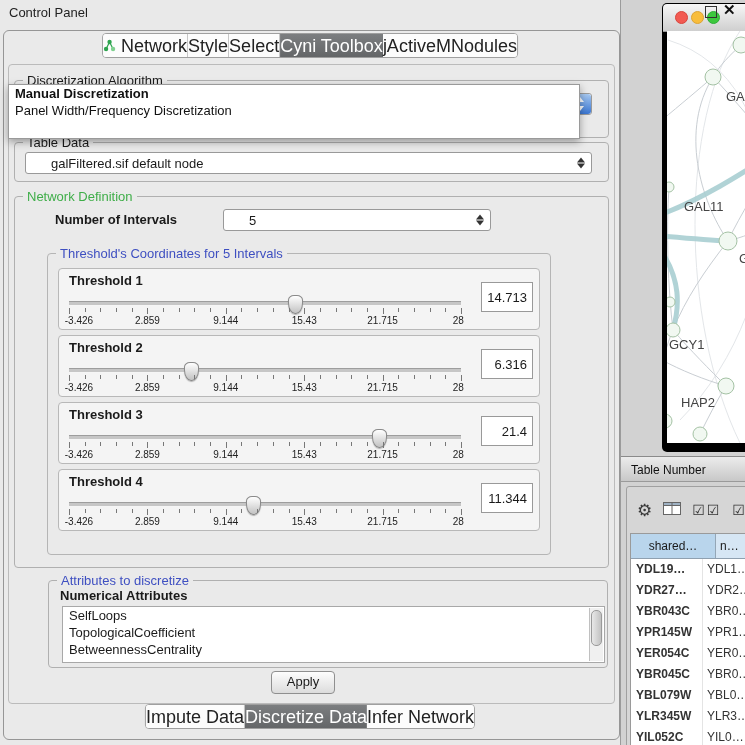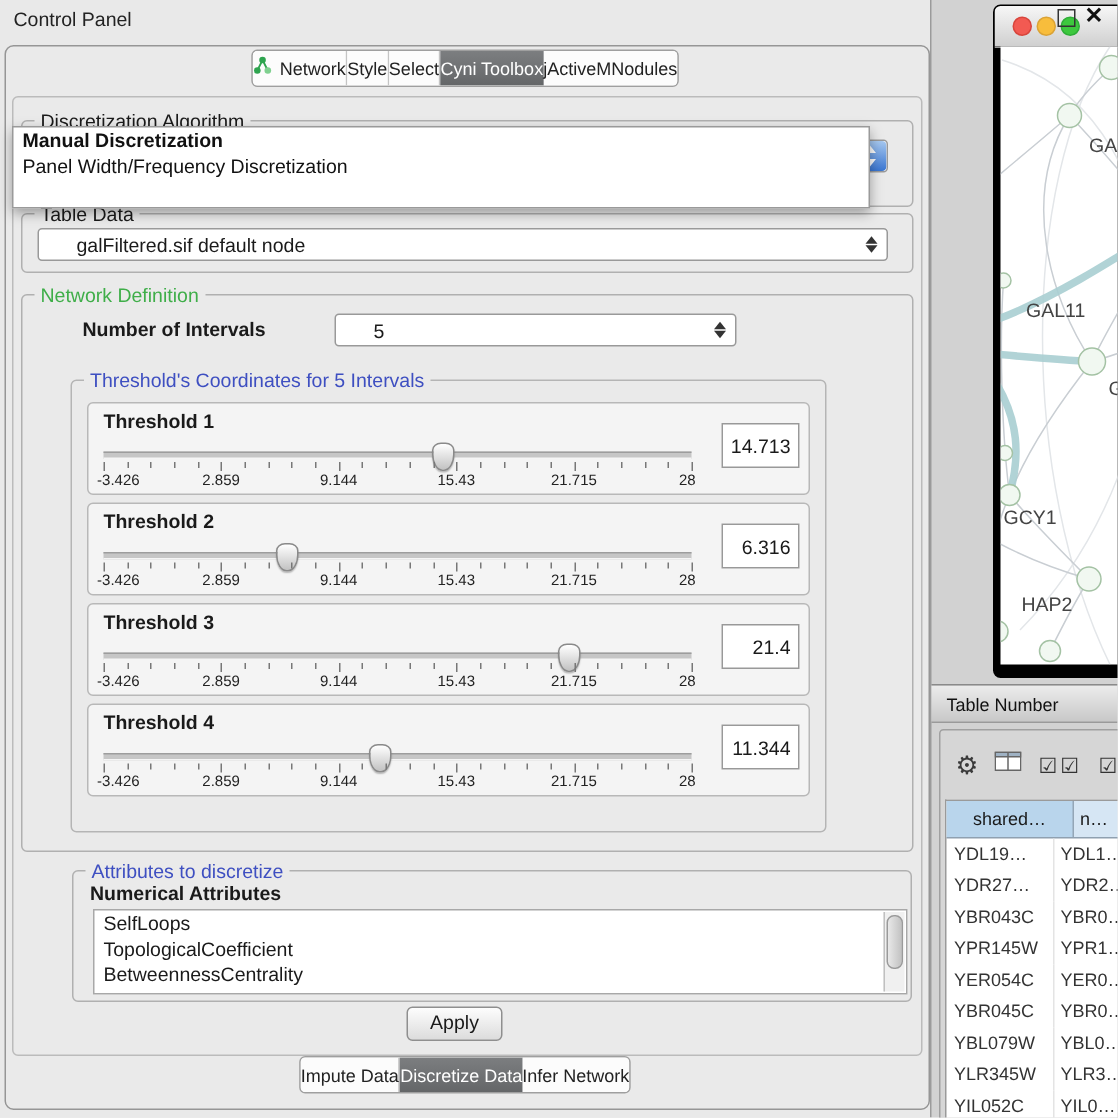--- a/index.html
+++ b/index.html
@@ -9,21 +9,21 @@
   
   #titlebar-text{left:9px;top:5px;font-size:13px;color:#222;}
   #btn-float{left:705px;top:6px;width:10px;height:10px;border:1.5px solid #333;z-index:60;cursor:pointer;}
   #btn-close{left:723px;top:1px;font-size:15px;font-weight:bold;color:#111;z-index:60;cursor:pointer;}
   #outer-panel{left:3px;top:30px;width:615px;height:708px;border:1px solid #969696;border-radius:6px;background:#eaeaea;}
   #inner-panel{left:8px;top:64px;width:605px;height:638px;border:1px solid #bbb;border-radius:4px;background:#eaeaea;}
   
   .tabstrip{display:flex;background:#fcfcfc;border:1px solid #9f9f9f;border-radius:4px;overflow:hidden;z-index:20;}
   #top-tabs{left:310px;top:33px;transform:translateX(-50%);height:23px;}
   #bottom-tabs{left:310px;top:704px;transform:translateX(-50%);height:23px;z-index:30;}
-  .tab{display:flex;align-items:center;gap:5px;padding:0 0;font-size:12px;line-height:22px;
+  .tab{display:flex;align-items:center;gap:5px;padding:0 0;font-size:18px;line-height:22px;
        border-right:1px solid #c4c4c4;cursor:pointer;white-space:nowrap;background:#fcfcfc;color:#222;}
   .tab:last-child{border-right:none;}
   .tab.selected{background:linear-gradient(#7c7e80,#646668);color:#fff;border-right:none;}
   
   .gbox{position:absolute;border:1px solid #b0b0b0;border-radius:4px;}
   .glabel{position:absolute;top:-8px;left:8px;font-size:13px;background:#eaeaea;padding:0 4px;white-space:nowrap;}
   .glabel.green{color:#3fae49;}
   .glabel.blue{color:#3e4fc1;}
   
   .combo{position:absolute;height:22px;background:#fff;border:1px solid #999;border-radius:3px;
@@ -89,21 +89,21 @@
   #table-window{left:626px;top:486px;width:119px;height:259px;background:#d6d6d6;border:1px solid #a0a0a0;border-radius:3px 0 0 0;overflow:hidden;}
   #tp-toolbar{position:absolute;left:0;top:0;right:0;height:46px;display:flex;align-items:center;padding-left:10px;gap:11px;}
   #gear-icon{font-size:17px;color:#3a3a3a;cursor:pointer;}
   #cols-icon{cursor:pointer;display:inline-block;}
   .checks{font-size:14px;color:#333;letter-spacing:2px;cursor:pointer;white-space:nowrap;}
   #tp-table{position:absolute;left:3px;top:46px;right:0;bottom:0;background:#fff;border:1px solid #9a9a9a;border-right:none;border-bottom:none;font-size:12px;}
   #tp-header{display:flex;height:24px;line-height:24px;border-bottom:1px solid #8fa0b0;}
   #tp-header .h1{width:84px;background:#b9d5ec;border-right:1px solid #94a6b6;text-align:center;cursor:pointer;}
   #tp-header .h2{flex:1;background:#d6e6f4;padding-left:4px;cursor:pointer;}
   .trow{display:flex;height:21px;line-height:21px;color:#333;cursor:pointer;}
-  .trow .c1{width:72px;padding-left:5px;border-right:1px solid #e4e4e4;box-sizing:border-box;overflow:hidden;white-space:nowrap;}
+  .trow .c1{width:72px;padding-left:5px;border-right:1px solid #e4e4e4;box-sizing:border-box;overflow:hidden;white-space:nowrap;font-weight:bold;}
   .trow .c2{flex:1;padding-left:4px;overflow:hidden;white-space:nowrap;}
 </style>
 </head>
 <body>
 
 <div class="abs" id="titlebar-text">Control Panel</div>
 <div class="abs" id="btn-float"></div>
 <div class="abs" id="btn-close">✕</div>
 
 <div class="abs" id="outer-panel"></div>

